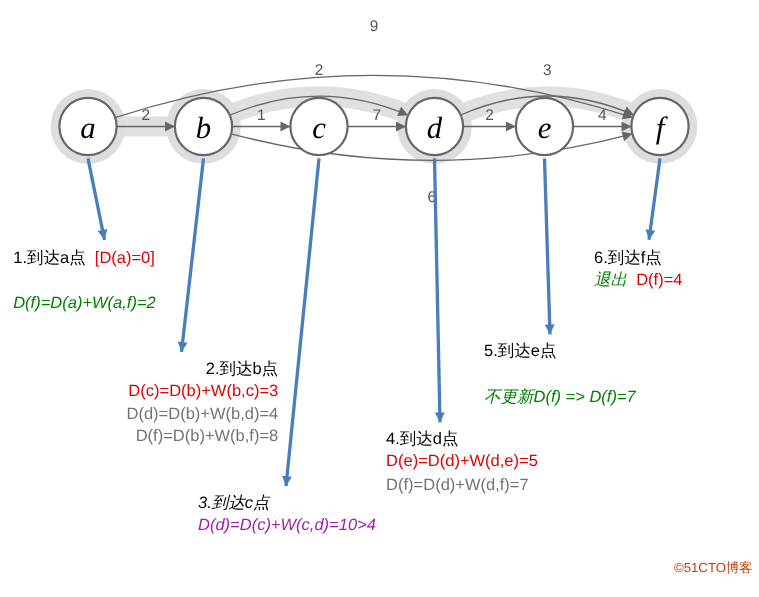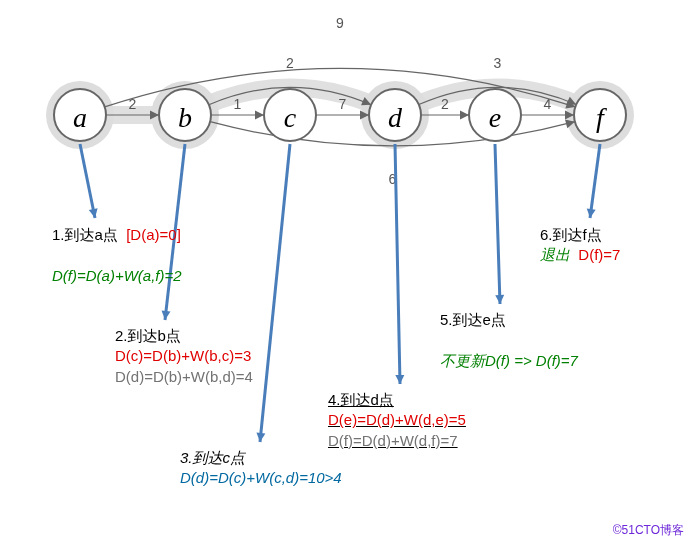--- a/index.html
+++ b/index.html
@@ -62,27 +62,27 @@
   .step {
     position: absolute;
     font-size: 15px;
     line-height: 1.35;
     white-space: nowrap;
   }
   .black { color: #000; }
   .red   { color: #e00000; }
   .green { color: #008000; font-style: italic; }
   .blue  { color: #737373; }
-  .orange{ color: #0369a1; }
+  .orange{ color: #a21caf; }
   .watermark {
     position: absolute;
     right: 6px;
-    bottom: 4px;
+    bottom: 18px;
     font-size: 12px;
-    color: #6d28d9;
+    color: #c2410c;
     text-align: right;
   }
 </style>
 </head>
 <body>
 
 <svg class="graph" width="690" height="543">
   <g id="hl-layer">
       <path d="M 80 115 L 185 115" class="hl"></path>
       <path d="M 185 115 Q 290 60 395 115" class="hl"></path>
@@ -144,47 +144,48 @@
       <polygon points="260,442 265.3788525088498,433.4960041340532 256.42411481255243,432.59452047335213" class="ptr-head"></polygon>
       <line x1="395" y1="144" x2="400" y2="384" class="ptr"></line>
       <polygon points="400,384 404.31156443213996,374.9082228278787 395.313516921587,375.09568215101524" class="ptr-head"></polygon>
       <line x1="495" y1="144" x2="500" y2="304" class="ptr"></line>
       <polygon points="500,304 504.2166915709924,294.86383492951654 495.22108288620865,295.1449477009161" class="ptr-head"></polygon>
       <line x1="600" y1="144" x2="590" y2="218" class="ptr"></line>
       <polygon points="590,218 595.664727000859,209.68369865831338 586.7457951271662,208.4784375943008" class="ptr-head"></polygon>
     </g>
 </svg>
 
-<div class="step" style="left:12px; top:225px;margin-left:40px;">
+<div class="step" style="left:12px; top:225px;">
   <span class="black">1.到达a点</span>&nbsp;&nbsp;<span class="red">[D(a)=0]</span><br>
   <br>
   <span class="green">D(f)=D(a)+W(a,f)=2</span>
 </div>
 
-<div class="step" style="left:115px; top:326px;">
+<div class="step" style="left:115px; top:326px;text-align:right;">
   <span class="black">2.到达b点</span><br>
   <span class="red">D(c)=D(b)+W(b,c)=3</span><br>
   <span class="blue">D(d)=D(b)+W(b,d)=4</span><br>
+  <span class="blue">D(f)=D(b)+W(b,f)=8</span>
 </div>
 
 <div class="step" style="left:180px; top:448px;font-style:italic;">
   <span class="black">3.到达c点</span><br>
   <span class="orange">D(d)=D(c)+W(c,d)=10&gt;4</span><br>
 </div>
 
-<div class="step" style="left:328px; top:390px;text-decoration:underline;">
+<div class="step" style="left:351px; top:390px;">
   <span class="black">4.到达d点</span><br>
   <span class="red">D(e)=D(d)+W(d,e)=5</span><br>
   <span class="blue">D(f)=D(d)+W(d,f)=7</span>
 </div>
 
 <div class="step" style="left:440px; top:310px;">
   <span class="black">5.到达e点</span><br>
   <br>
   <span class="green">不更新D(f) =&gt; D(f)=7</span>
 </div>
 
 <div class="step" style="left:540px; top:225px;">
   <span class="black">6.到达f点</span><br>
-  <span class="green">退出</span>&nbsp;&nbsp;<span class="red">D(f)=7</span>
+  <span class="green">退出</span>&nbsp;&nbsp;<span class="red">D(f)=4</span>
 </div>
 
 <div class="watermark">©51CTO博客</div>
 
 </body></html>

